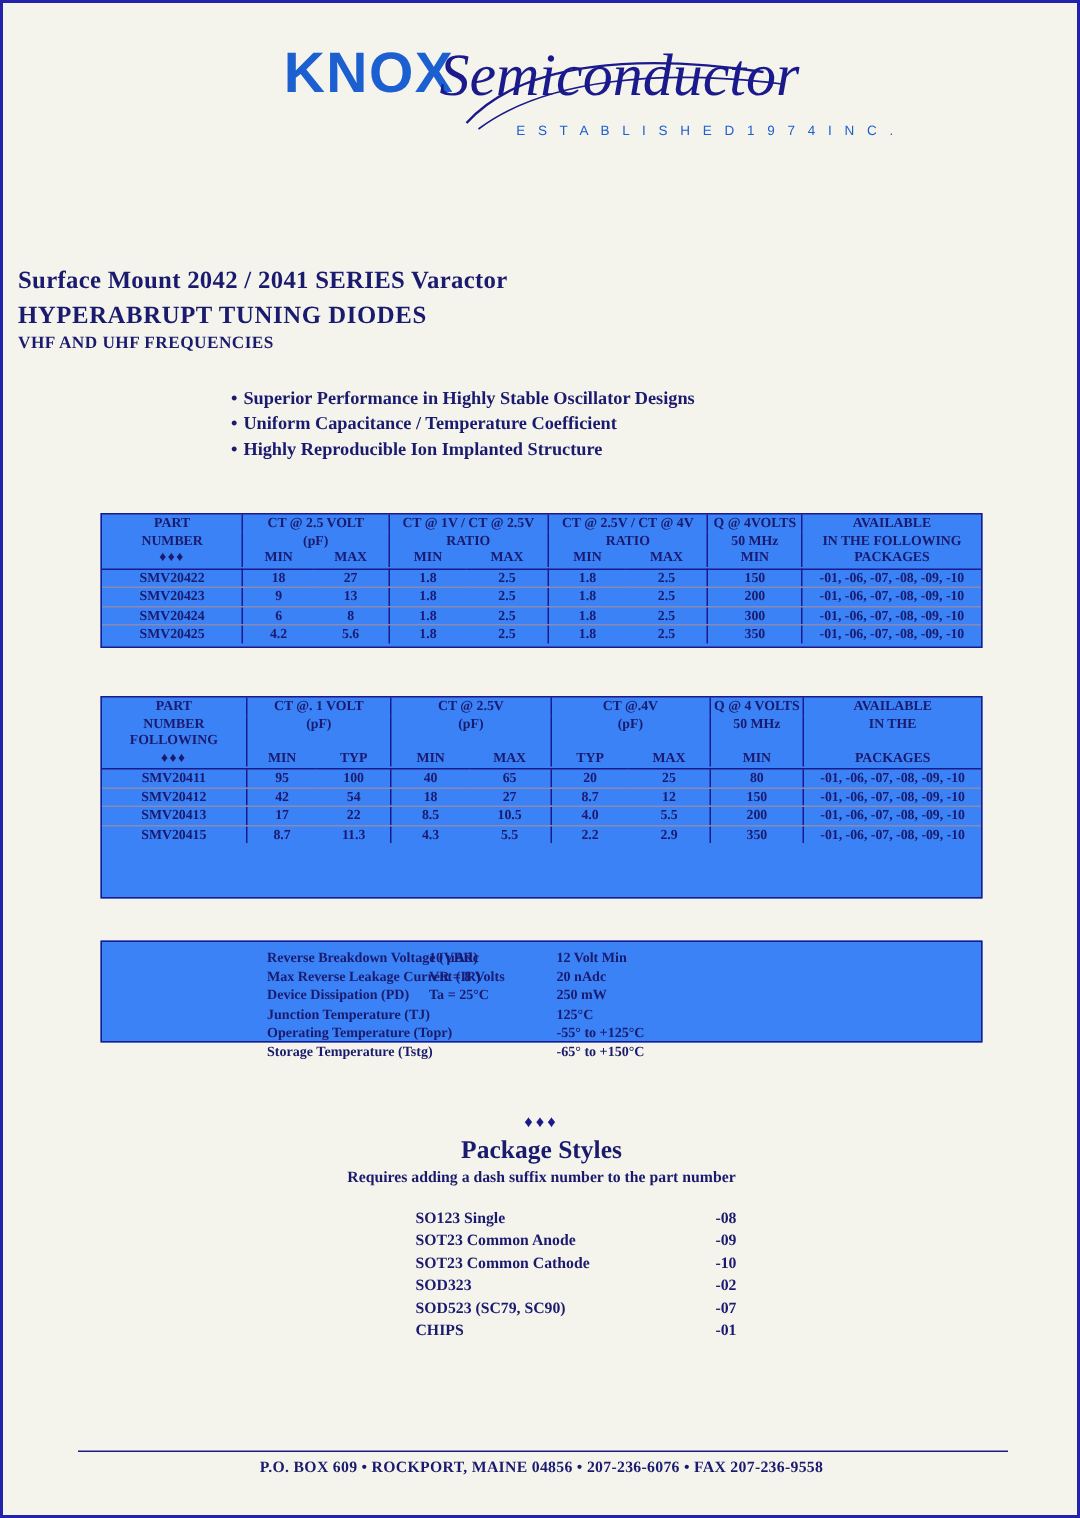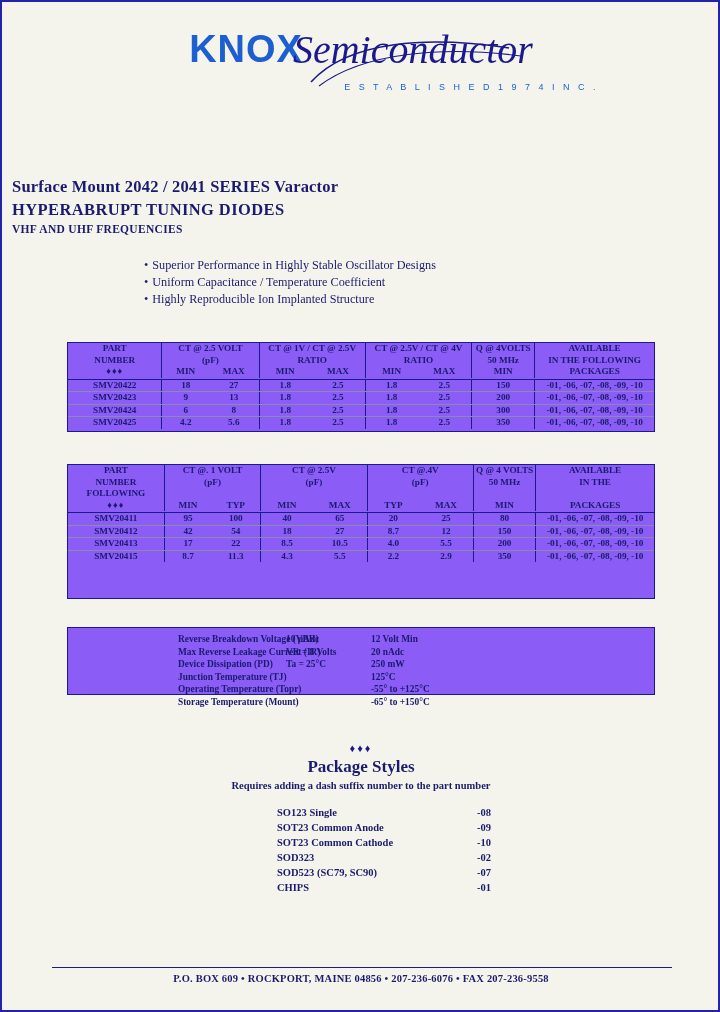--- a/index.html
+++ b/index.html
@@ -99,35 +99,35 @@
   }
   .title-3 {
     font-size: 11.5px;
     font-weight: bold;
     letter-spacing: 0.3px;
   }
 
   
   .bullets {
     position: absolute;
-    left: 132px;
+    left: 142px;
     top: 245px;
     width: 460px;
     font-size: 12.2px;
-    font-weight: normal;
+    font-weight: bold;
     line-height: 17px;
   }
   .bullets div { white-space: nowrap; }
   .bul { margin-right: 4px; }
 
   
   .tbl-wrap {
     position: absolute;
     border: 1.5px solid #1a1a8c;
-    background: #8b5cf6;
+    background: #3b82f6;
     box-sizing: border-box;
   }
   table.dt {
     border-collapse: collapse;
     width: 100%;
     font-size: 9.2px;
     color: #1a1a6e;
   }
   table.dt td, table.dt th {
     padding: 0;
@@ -468,21 +468,21 @@
       <span class="r">
         <span class="c1">Device Dissipation (PD)</span><span class="c2">Ta = 25°C</span><span class="c3">250 mW</span>
       </span>
       <span class="r">
         <span class="c1">Junction Temperature (TJ)</span><span class="c2"></span><span class="c3">125°C</span>
       </span>
       <span class="r">
         <span class="c1">Operating Temperature (Topr)</span><span class="c2"></span><span class="c3">-55° to +125°C</span>
       </span>
       <span class="r">
-        <span class="c1">Storage Temperature (Mount)</span><span class="c2"></span><span class="c3">-65° to +150°C</span>
+        <span class="c1">Storage Temperature (Tstg)</span><span class="c2"></span><span class="c3">-65° to +150°C</span>
       </span>
     </div>
   </div>
 
   <div class="pkg-dia">♦♦♦</div>
   <div class="pkg-title">Package Styles</div>
   <div class="pkg-sub">Requires adding a dash suffix number to the part number</div>
   <div class="pkg-list">
     <div class="r"><span class="name">SO123 Single</span><span class="code">-08</span></div>
     <div class="r"><span class="name">SOT23 Common Anode</span><span class="code">-09</span></div>

